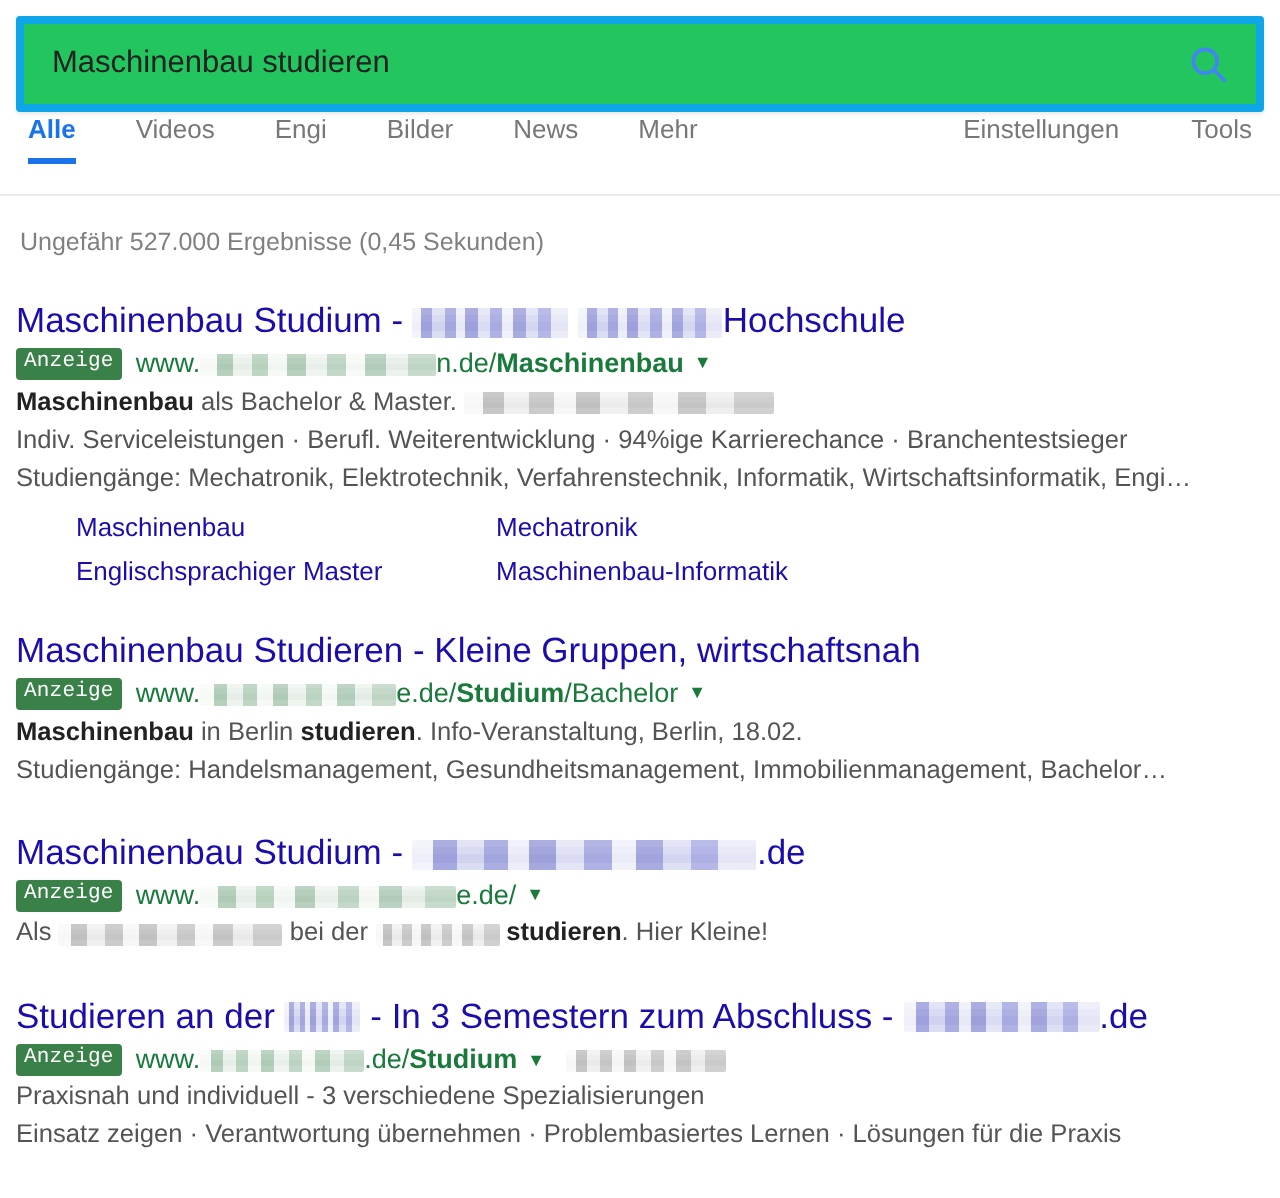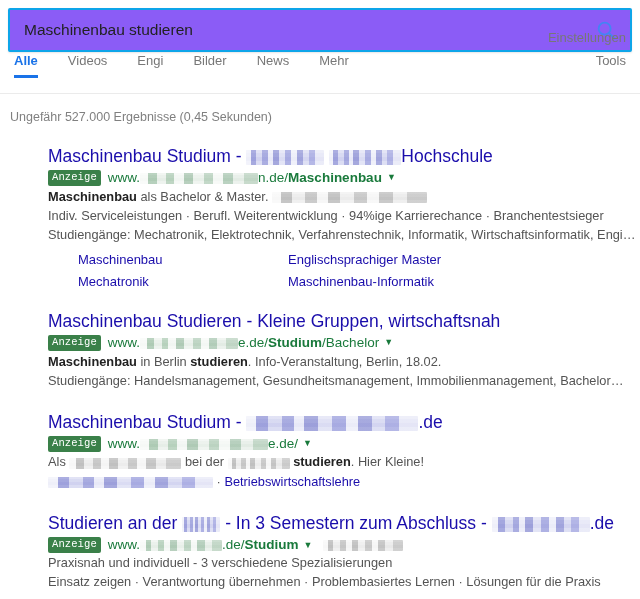--- a/index.html
+++ b/index.html
@@ -16,24 +16,24 @@
     color: #222;
   }
 
   
   .searchbar-wrap {
     padding: 8px 8px 0 8px;
   }
   .searchbar {
     position: relative;
     height: 40px;
-    border: 2px solid #0ea5e9;
+    border: 4px solid #0ea5e9;
     border-radius: 2px;
     box-shadow: 0 1px 2px rgba(0,0,0,0.10);
-    background: #8b5cf6;
+    background: #22c55e;
     display: flex;
     align-items: flex-start;
   }
   .search-input {
     border: none;
     outline: none;
     flex: 1;
     height: 100%;
     font-size: 15.5px;
     font-family: "Liberation Sans", sans-serif;
@@ -58,21 +58,21 @@
   .tabbar {
     position: relative;
     height: 42px;
     border-bottom: 1px solid #ebebeb;
     display: flex;
     align-items: flex-end;
     padding: 0 14px 16px 14px;
     box-sizing: border-box;
   }
   .tabs-left { display: flex; align-items: flex-end; }
-  .tabs-right { display: flex; align-items: flex-end; margin-left: auto; flex-direction: column; }
+  .tabs-right { display: flex; align-items: flex-end; margin-left: auto; }
   .tab {
     font-size: 13px;
     color: #777;
     padding: 0 0 10px 0;
     margin-right: 30px;
     line-height: 1;
     position: relative;
     cursor: pointer;
     white-space: nowrap;
   }
@@ -92,21 +92,21 @@
 
   
   .results {
     padding: 0 8px;
   }
   .result-stats {
     font-size: 12.5px;
     color: #808080;
     margin: 16px 0 0 2px;
   }
-  .ad-block { margin-top: 22px; margin-left: 40px; }
+  .ad-block { margin-top: 22px; }
   .ad-title {
     font-size: 17.5px;
     color: #1a0dab;
     line-height: 1.22;
     margin: 0;
     cursor: pointer;
     font-weight: normal;
     white-space: nowrap;
   }
   .ad-urlline {
@@ -252,22 +252,22 @@
         <div class="ad-urlline">
           <span class="anzeige-badge">Anzeige</span>
           <span class="ad-url"><span>www.</span><span class="redact green" style="width: 118px; height: 11px;"></span><span>n.de/</span><span class="b">Maschinenbau</span></span>
           <span class="url-caret">▼</span>
         </div>
         <div class="ad-desc"><span class="b">Maschinenbau</span><span> als Bachelor &amp; Master. </span><span class="redact gray" style="width: 155px; height: 11px;"></span></div>
         <div class="ad-desc"><span>Indiv. Serviceleistungen · Berufl. Weiterentwicklung · 94%ige Karrierechance · Branchentestsieger</span></div>
         <div class="ad-desc"><span>Studiengänge: Mechatronik, Elektrotechnik, Verfahrenstechnik, Informatik, Wirtschaftsinformatik, Engi…</span></div>
         <div class="sitelinks">
           <div class="sitelink">Maschinenbau</div>
+          <div class="sitelink">Mechatronik</div>
           <div class="sitelink">Englischsprachiger Master</div>
-          <div class="sitelink">Mechatronik</div>
           <div class="sitelink">Maschinenbau-Informatik</div>
         </div>
       </div>
       <div class="ad-block">
         <div class="ad-title"><span>Maschinenbau Studieren - Kleine Gruppen, wirtschaftsnah</span></div>
         <div class="ad-urlline">
           <span class="anzeige-badge">Anzeige</span>
           <span class="ad-url"><span>www.</span><span class="redact green" style="width: 98px; height: 11px;"></span><span>e.de/</span><span class="b">Studium</span><span>/Bachelor</span></span>
           <span class="url-caret">▼</span>
         </div>
@@ -275,21 +275,20 @@
         <div class="ad-desc"><span>Studiengänge: Handelsmanagement, Gesundheitsmanagement, Immobilienmanagement, Bachelor…</span></div>
       </div>
       <div class="ad-block">
         <div class="ad-title"><span>Maschinenbau Studium - </span><span class="redact blue" style="width: 172px; height: 15px;"></span><span>.de</span></div>
         <div class="ad-urlline">
           <span class="anzeige-badge">Anzeige</span>
           <span class="ad-url"><span>www.</span><span class="redact green" style="width: 128px; height: 11px;"></span><span>e.de/</span></span>
           <span class="url-caret">▼</span>
         </div>
         <div class="ad-desc"><span>Als </span><span class="redact gray" style="width: 112px; height: 11px;"></span><span> bei der </span><span class="redact gray" style="width: 62px; height: 11px;"></span><span> </span><span class="b">studieren</span><span>. Hier Kleine!</span></div>
-        <div class="ad-desc"><span class="redact blue" style="width: 165px; height: 11px;"></span><span> · </span><span class="sitelink" style="font-size: 12.8px;">Betriebswirtschaftslehre</span></div>
       </div>
       <div class="ad-block">
         <div class="ad-title"><span>Studieren an der </span><span class="redact blue" style="width: 38px; height: 15px;"></span><span> - In 3 Semestern zum Abschluss - </span><span class="redact blue" style="width: 98px; height: 15px;"></span><span>.de</span></div>
         <div class="ad-urlline">
           <span class="anzeige-badge">Anzeige</span>
           <span class="ad-url"><span>www.</span><span class="redact green" style="width: 82px; height: 11px;"></span><span>.de/</span><span class="b">Studium</span><span class="url-caret">▼</span><span class="redact gray" style="width: 80px; height: 11px; margin-left: 10px;"></span></span>
         </div>
         <div class="ad-desc"><span>Praxisnah und individuell - 3 verschiedene Spezialisierungen</span></div>
         <div class="ad-desc"><span>Einsatz zeigen · Verantwortung übernehmen · Problembasiertes Lernen · Lösungen für die Praxis</span></div>
       </div>

